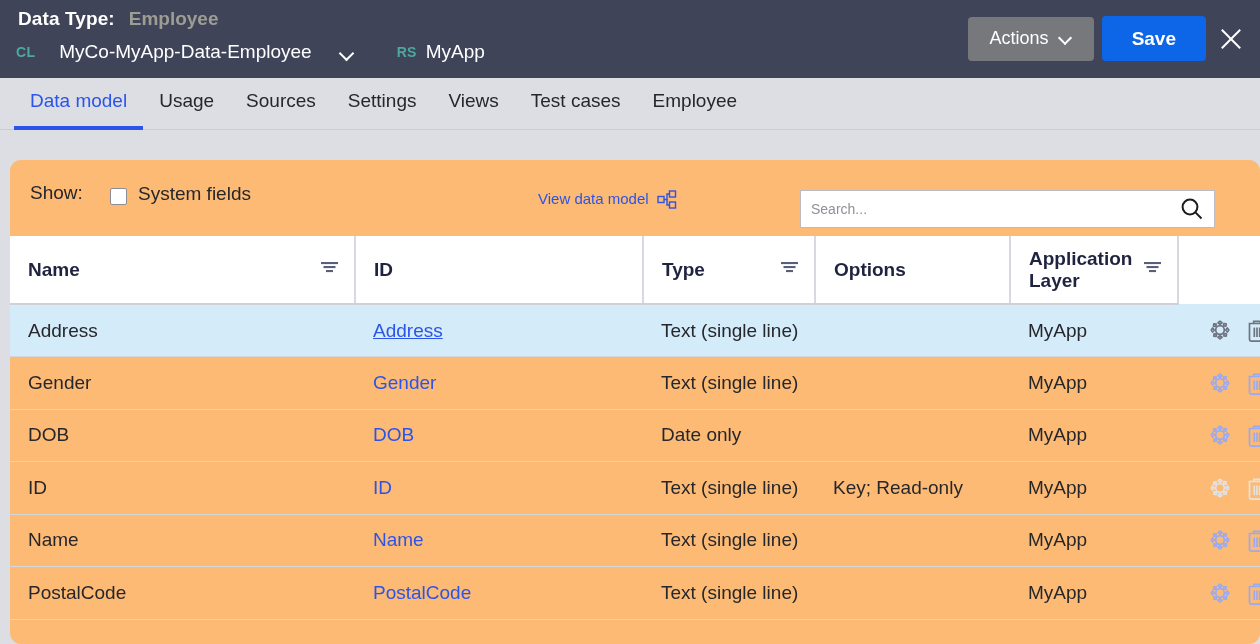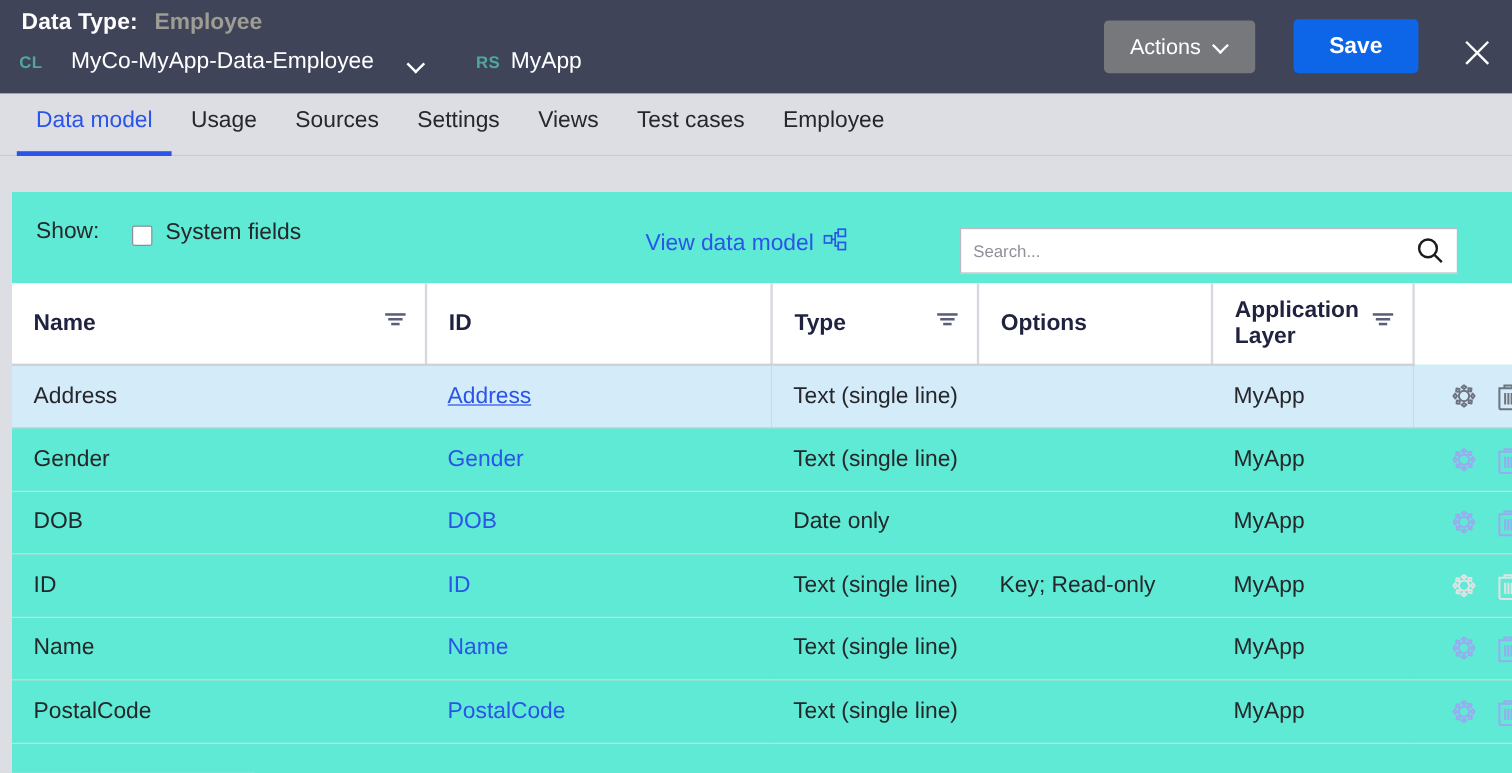--- a/index.html
+++ b/index.html
@@ -57,21 +57,21 @@
     border-right: 2px solid #ffffff;
     border-bottom: 2px solid #ffffff;
     transform: rotate(45deg);
   }
   .tb-rs-wrap { display: flex; align-items: center; gap: 9px; margin-left: 8px;}
   .tb-appname { font-size: 19px; color: #ffffff; }
 
   .tb-right {
     position: absolute;
     right: 12px; top: 16px;
-    display: flex; align-items: flex-end; gap: 32px;
+    display: flex; align-items: center; gap: 8px;
   }
   .btn-actions {
     background: #77787c;
     color: #ffffff;
     border: none;
     border-radius: 4px;
     height: 44px;
     padding: 0 22px;
     font-size: 18px;
     font-family: "Liberation Sans", sans-serif;
@@ -137,21 +137,22 @@
     color: #2b54e8;
     border-bottom: 4px solid #2b54e8;
   }
 
   
   .card {
     position: absolute;
     left: 10px; top: 160px;
     width: 1250px;
     height: 484px;
-    background: #5eead4;
+    background: #fdba74;
+    border-radius: 11px;
   }
 
   .toolbar {
     position: relative;
     height: 76px;
   }
   .show-label {
     position: absolute; left: 20px; top: 22px;
     font-size: 19px; color: #26272b;
   }
@@ -164,22 +165,22 @@
     width: 17px; height: 17px;
     border: 1px solid #8b8e99;
     border-radius: 2px;
     background: #ffffff;
     display: inline-block;
   }
   .sysfields span.lbl { font-size: 19px; color: #26272b; }
 
   .viewmodel {
     position: absolute; left: 528px; top: 30px;
-    display: flex; align-items: center; gap: 8px;
-    color: #2b54e8; font-size: 19px; cursor: pointer;
+    display: flex; align-items: flex-start; gap: 8px;
+    color: #2b54e8; font-size: 15px; cursor: pointer;
     text-decoration: none;
   }
 
   .searchwrap {
     position: absolute;
     right: 45px; top: 30px;
     width: 415px; height: 38px;
     border: 1px solid #b9bcc4;
     background: #ffffff;
     display: flex; align-items: center;

